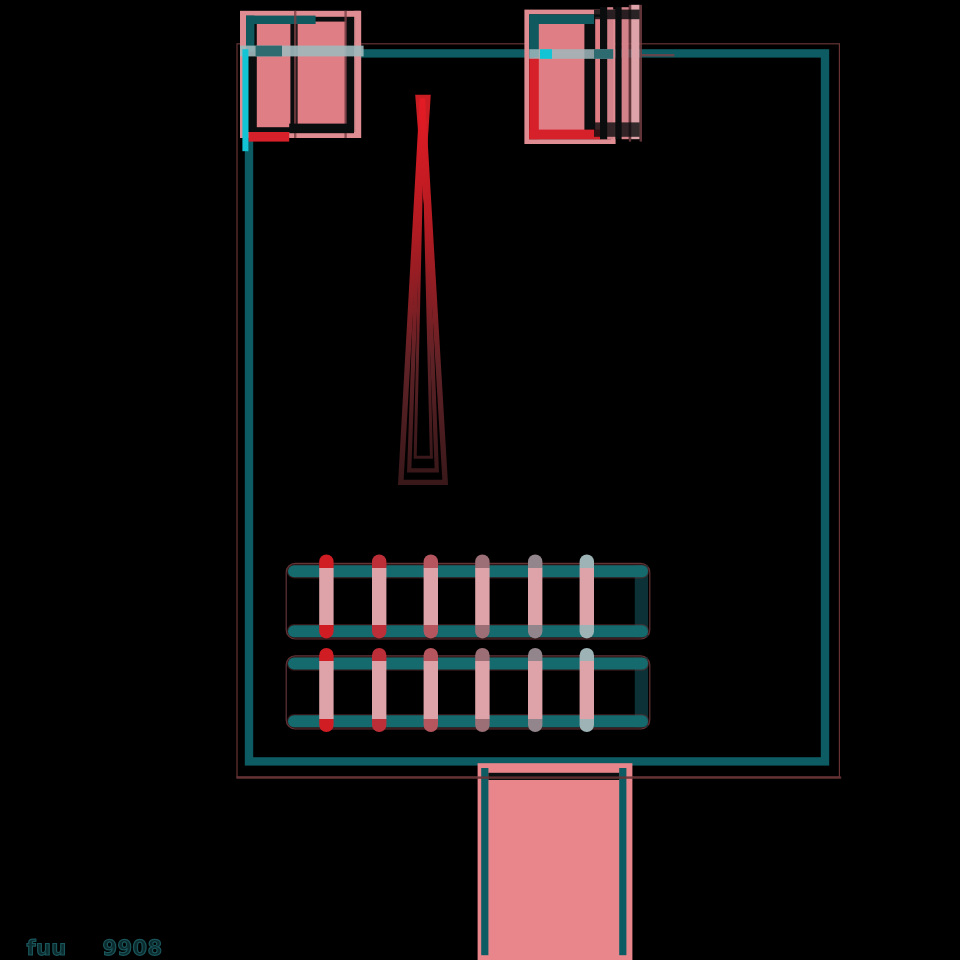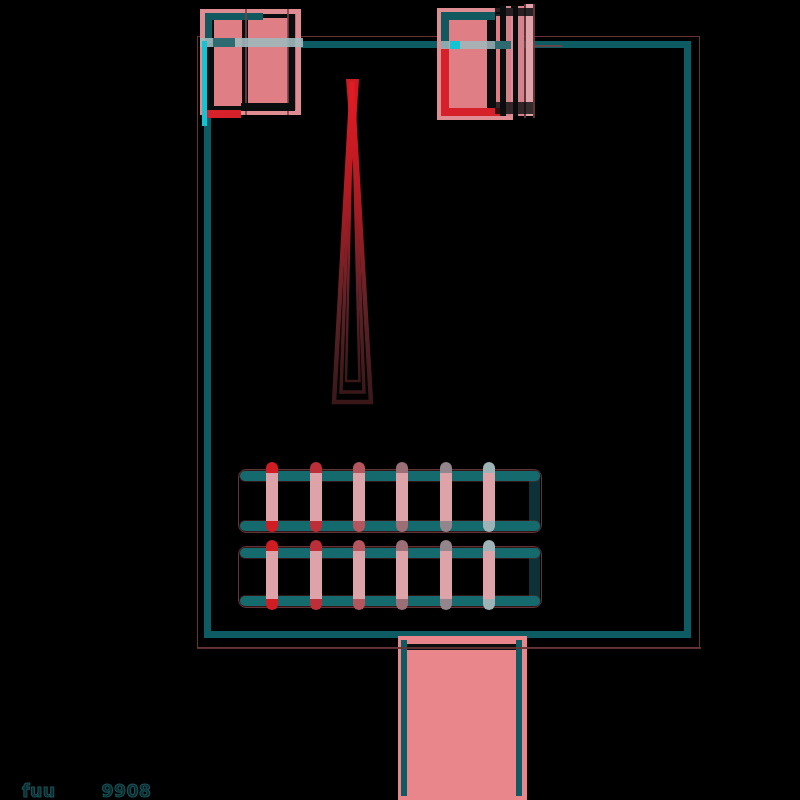--- a/index.html
+++ b/index.html
@@ -85,21 +85,21 @@
   .neck-pink{left:398px;top:636px;width:129px;height:164px;background:var(--c-neck-pink,#e8868c);}
   .neck-teal-l{left:401px;top:640px;width:6px;height:156px;background:var(--c-head-border-teal,#0e5c63);}
   .neck-teal-r{left:516px;top:640px;width:6px;height:156px;background:var(--c-head-border-teal,#0e5c63);}
   .neck-dark{left:407px;top:644px;width:109px;height:6px;background:var(--c-neck-dark-band,#0b0f10);}
   .maroon-over{left:197px;top:647px;width:504px;height:2px;background:var(--c-head-border-maroon,#673335);opacity:.9;}
 
   
   .caption{left:22px;top:736px;font-weight:bold;font-size:17.5px;line-height:22px;
     letter-spacing:.3px;color:var(--c-caption-fill,#0c2b2e);
     -webkit-text-stroke:1px var(--c-caption-stroke,#19565b);white-space:pre;}
-  .caption .num{margin-left:46px;}
+  .caption .num{margin-left:30px;}
 </style>
 </head>
 <body>
 
 <div id="canvas">
 
   <div class="abs maroon-rect"></div>
   <div class="abs teal-rect"></div>
 
   <svg class="abs nose" viewBox="0 0 70 340" xmlns="http://www.w3.org/2000/svg">

